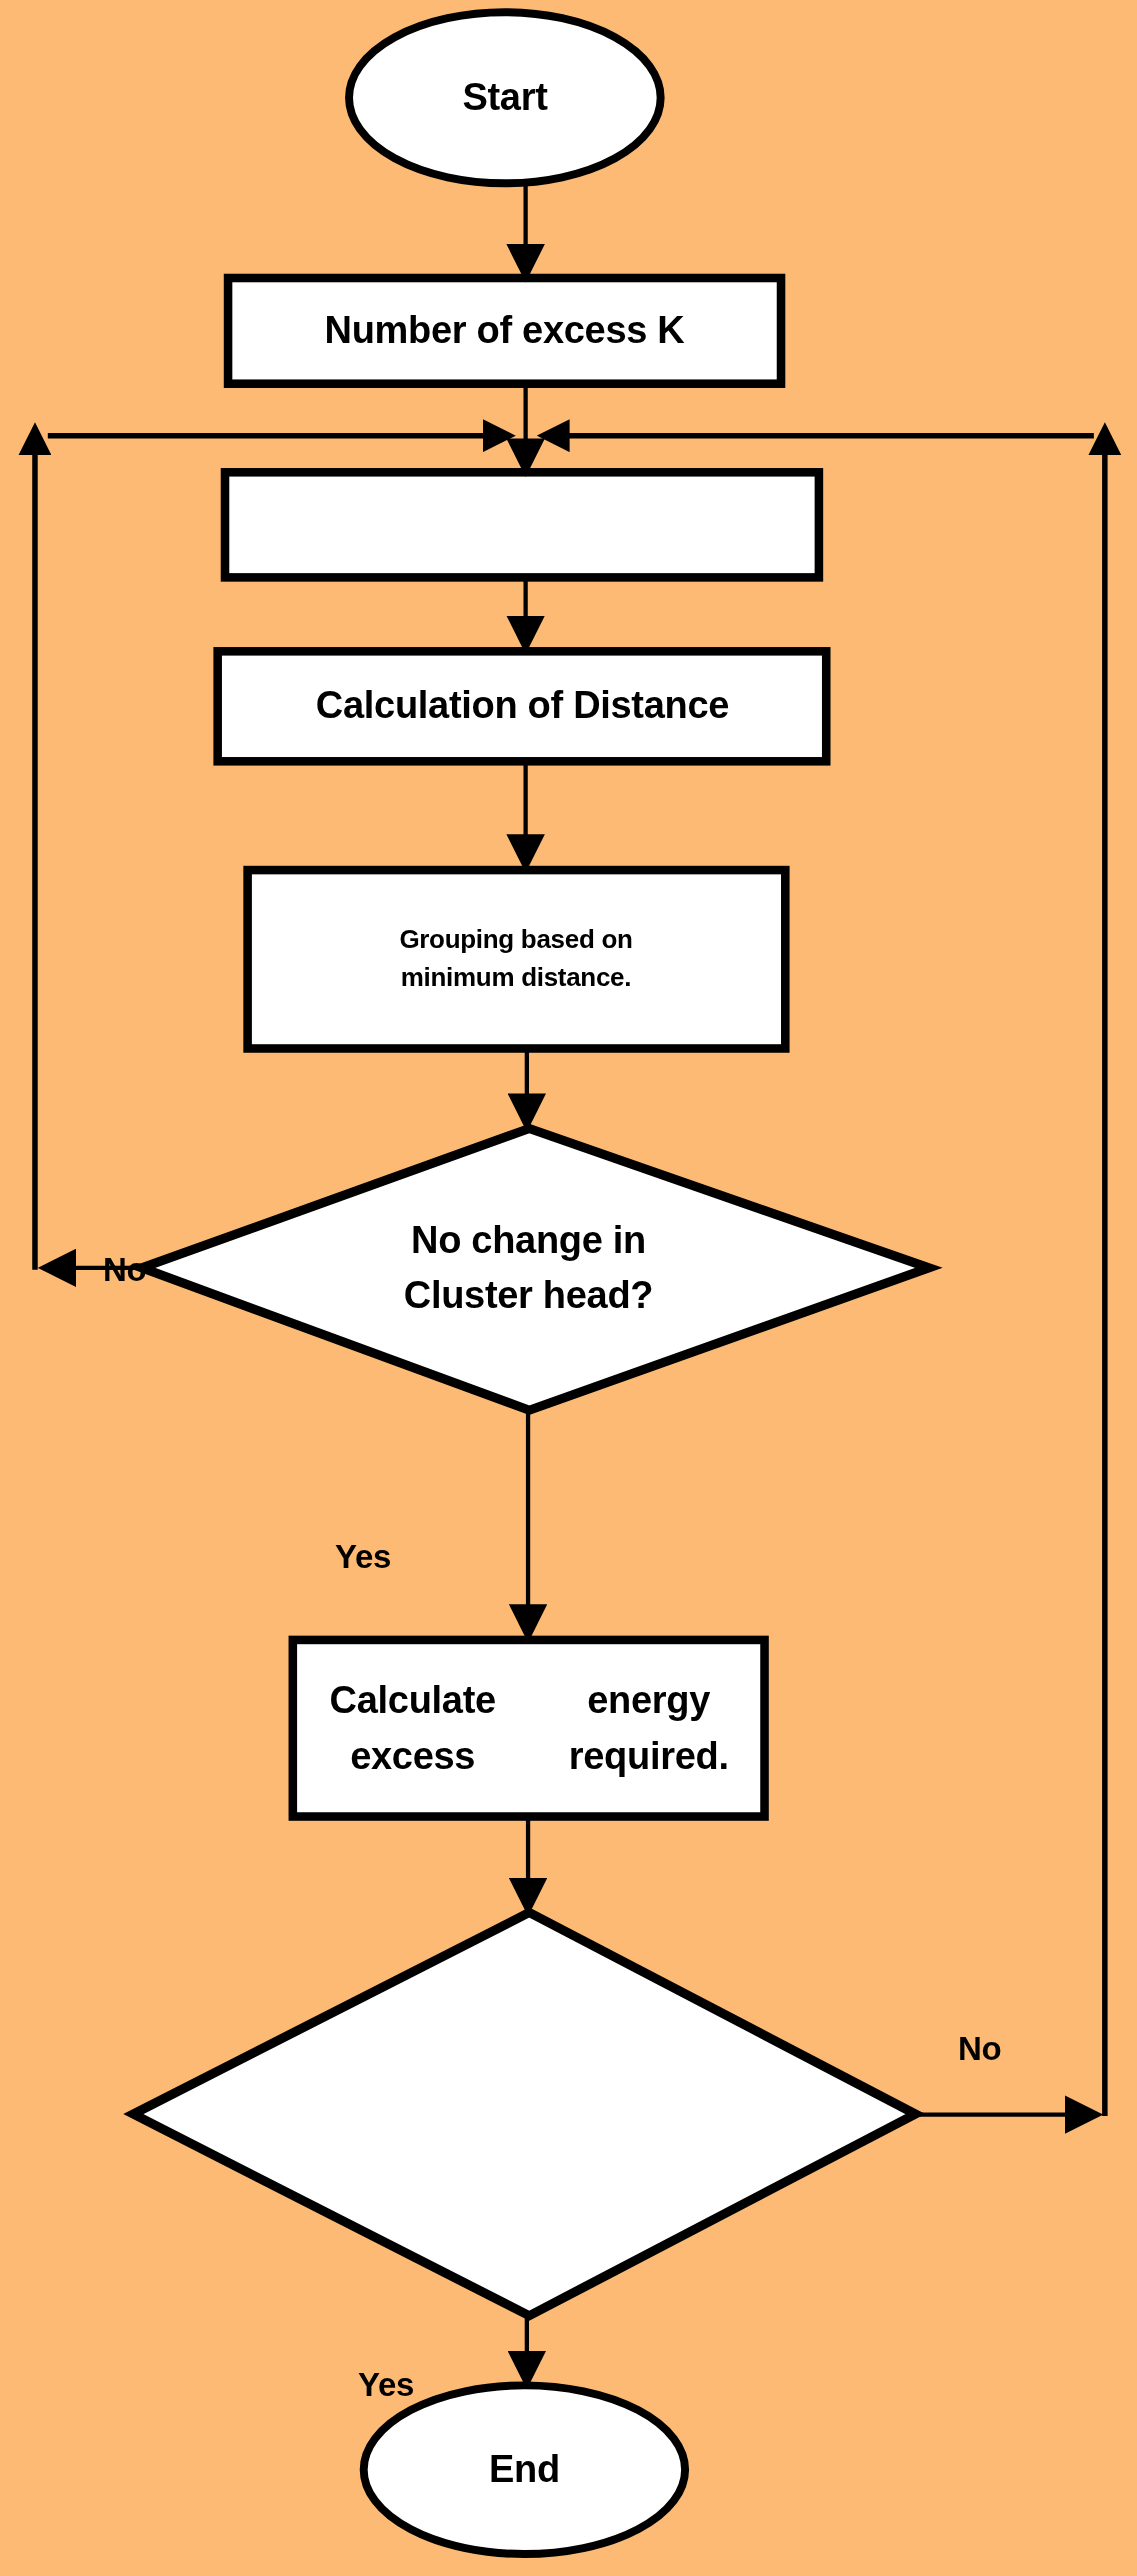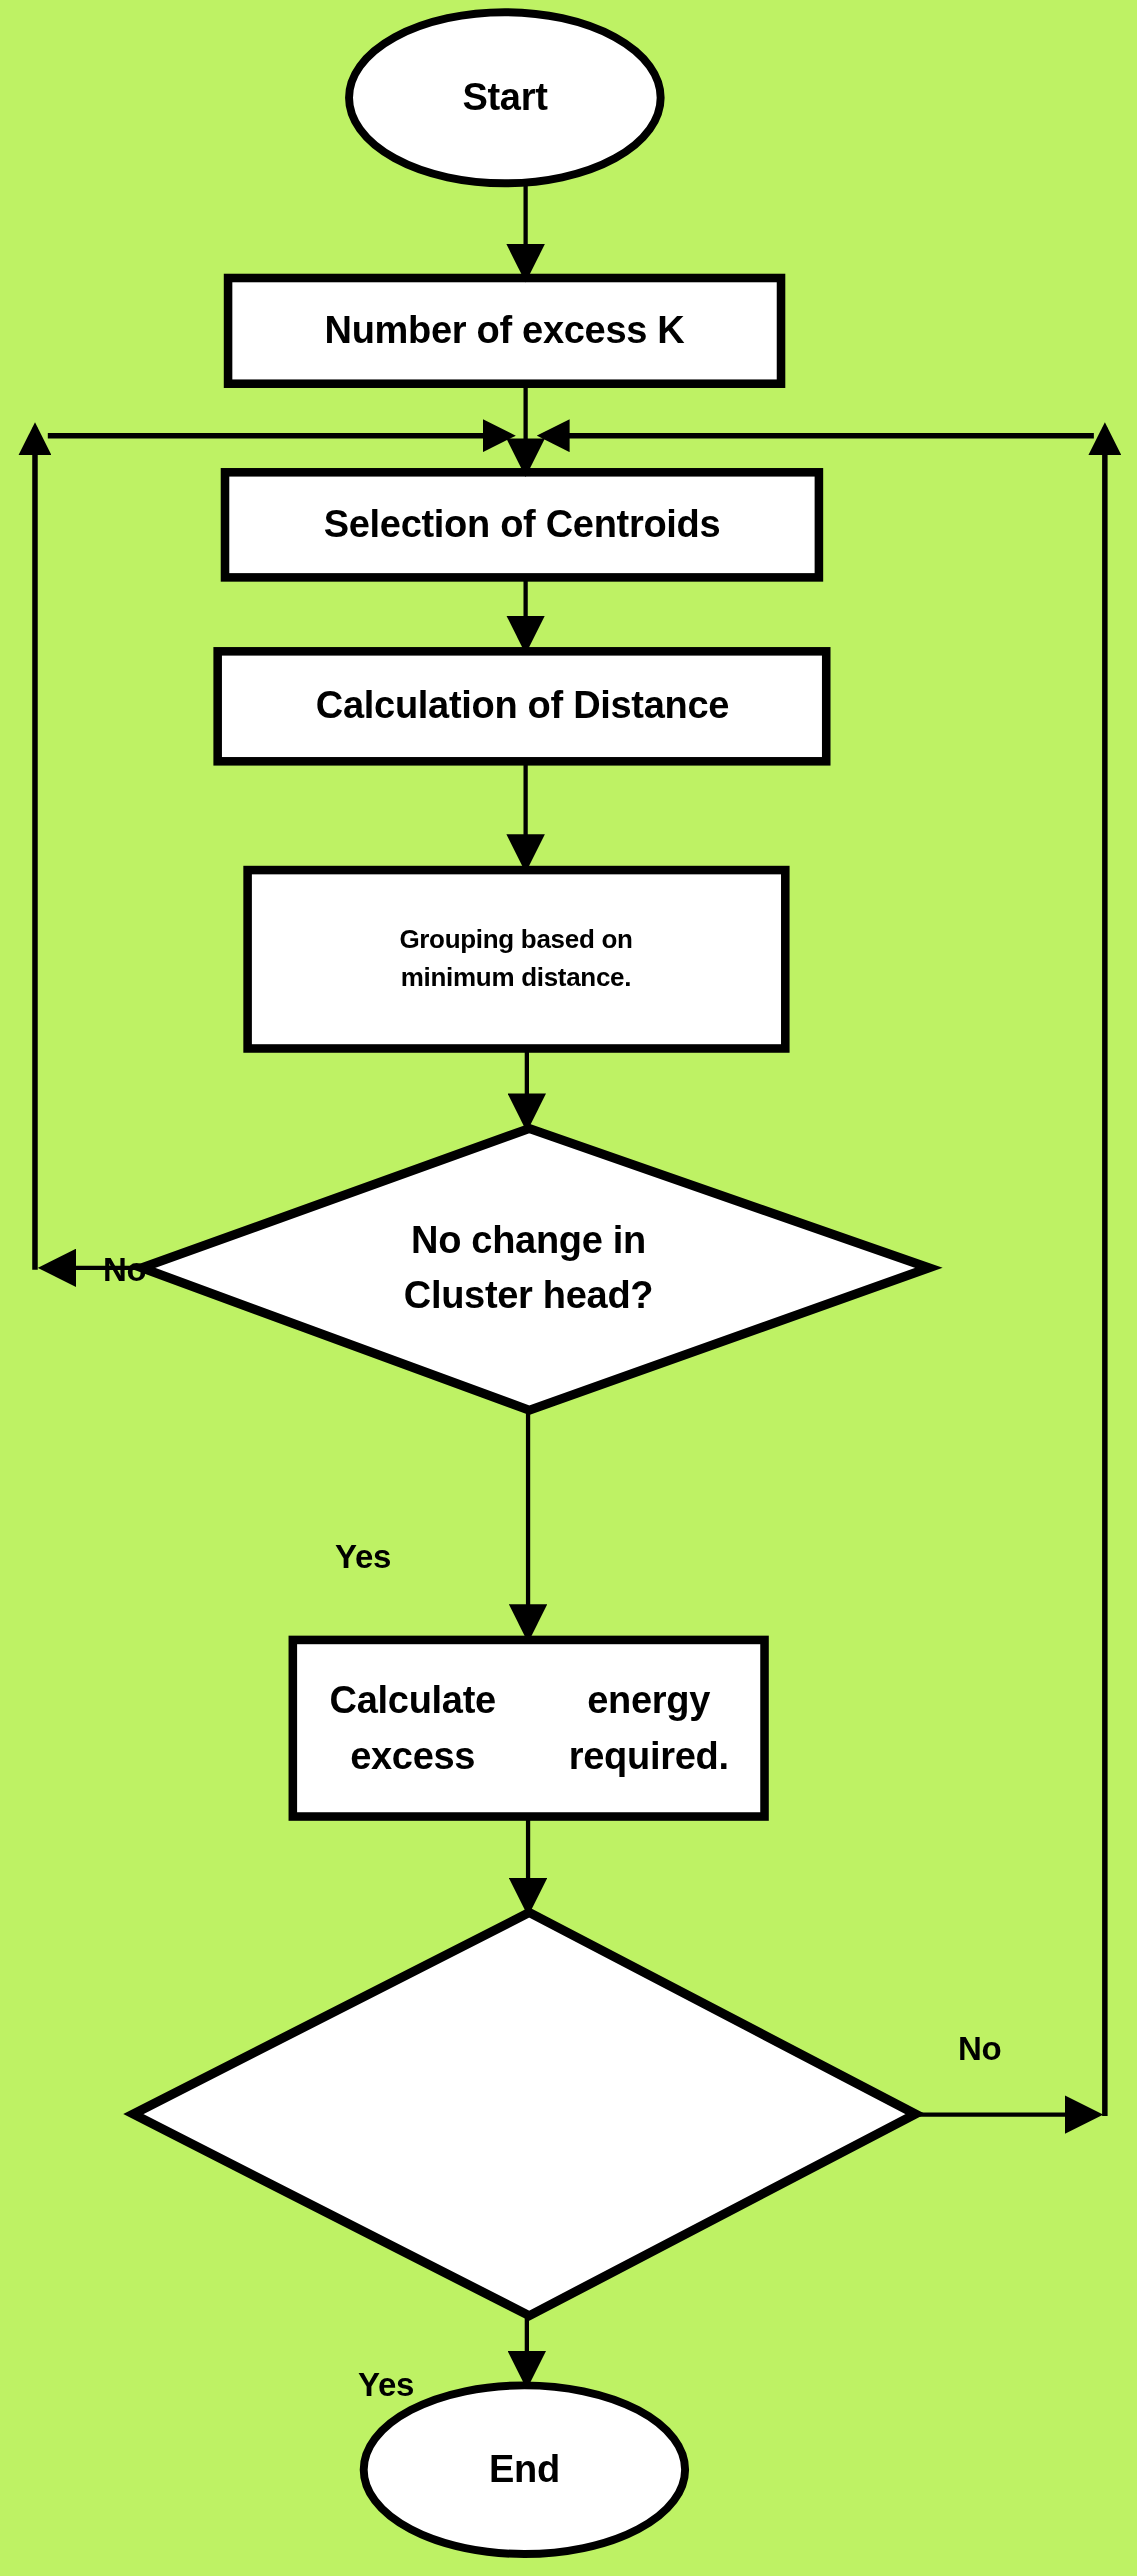--- a/index.html
+++ b/index.html
@@ -8,21 +8,21 @@
     padding: 0;
     background: #ffffff;
   }
   body {
     font-family: "Liberation Sans", sans-serif;
   }
   #flow-root {
     position: relative;
     width: 1138px;
     height: 2576px;
-    background: #bef264;
+    background: #fdba74;
     overflow: hidden;
   }
   #flow-svg {
     position: absolute;
     top: 0;
     left: 0;
     width: 1138px;
     height: 2576px;
   }
   .node-label {
@@ -112,21 +112,20 @@
 
     <line x1="1498" y1="3461" x2="1795" y2="3461" stroke="#000000" stroke-width="7" marker-end="url(#arrow-thin)"></line>
 
     <line x1="862" y1="3790" x2="862" y2="3900" stroke="#000000" stroke-width="7" marker-end="url(#arrow-thin)"></line>
   </svg>
 
   <div class="node-label" style="left:349px; top:12.2px; width:312px; height:171px; font-size:38px;">Start</div>
 
   <div class="node-label" style="left:228px; top:278px; width:553px; height:106px; font-size:38px;">Number of excess K</div>
 
-  <div class="node-label" style="left:225px; top:472px; width:594px; height:105px; font-size:38px;">Selection of Centroids</div>
 
   <div class="node-label" style="left:218px; top:651px; width:609px; height:110px; font-size:38px;">Calculation of Distance</div>
 
   <div class="node-label" style="left:247px; top:870px; width:538px; height:178px; font-size:26px; flex-direction:column;">
     <span>Grouping based on</span>
     <span>minimum distance.</span>
   </div>
 
   <div class="node-label" style="left:327px; top:1164px; width:403px; height:208px; font-size:38px; flex-direction:column;">
     <span>No change in</span>

